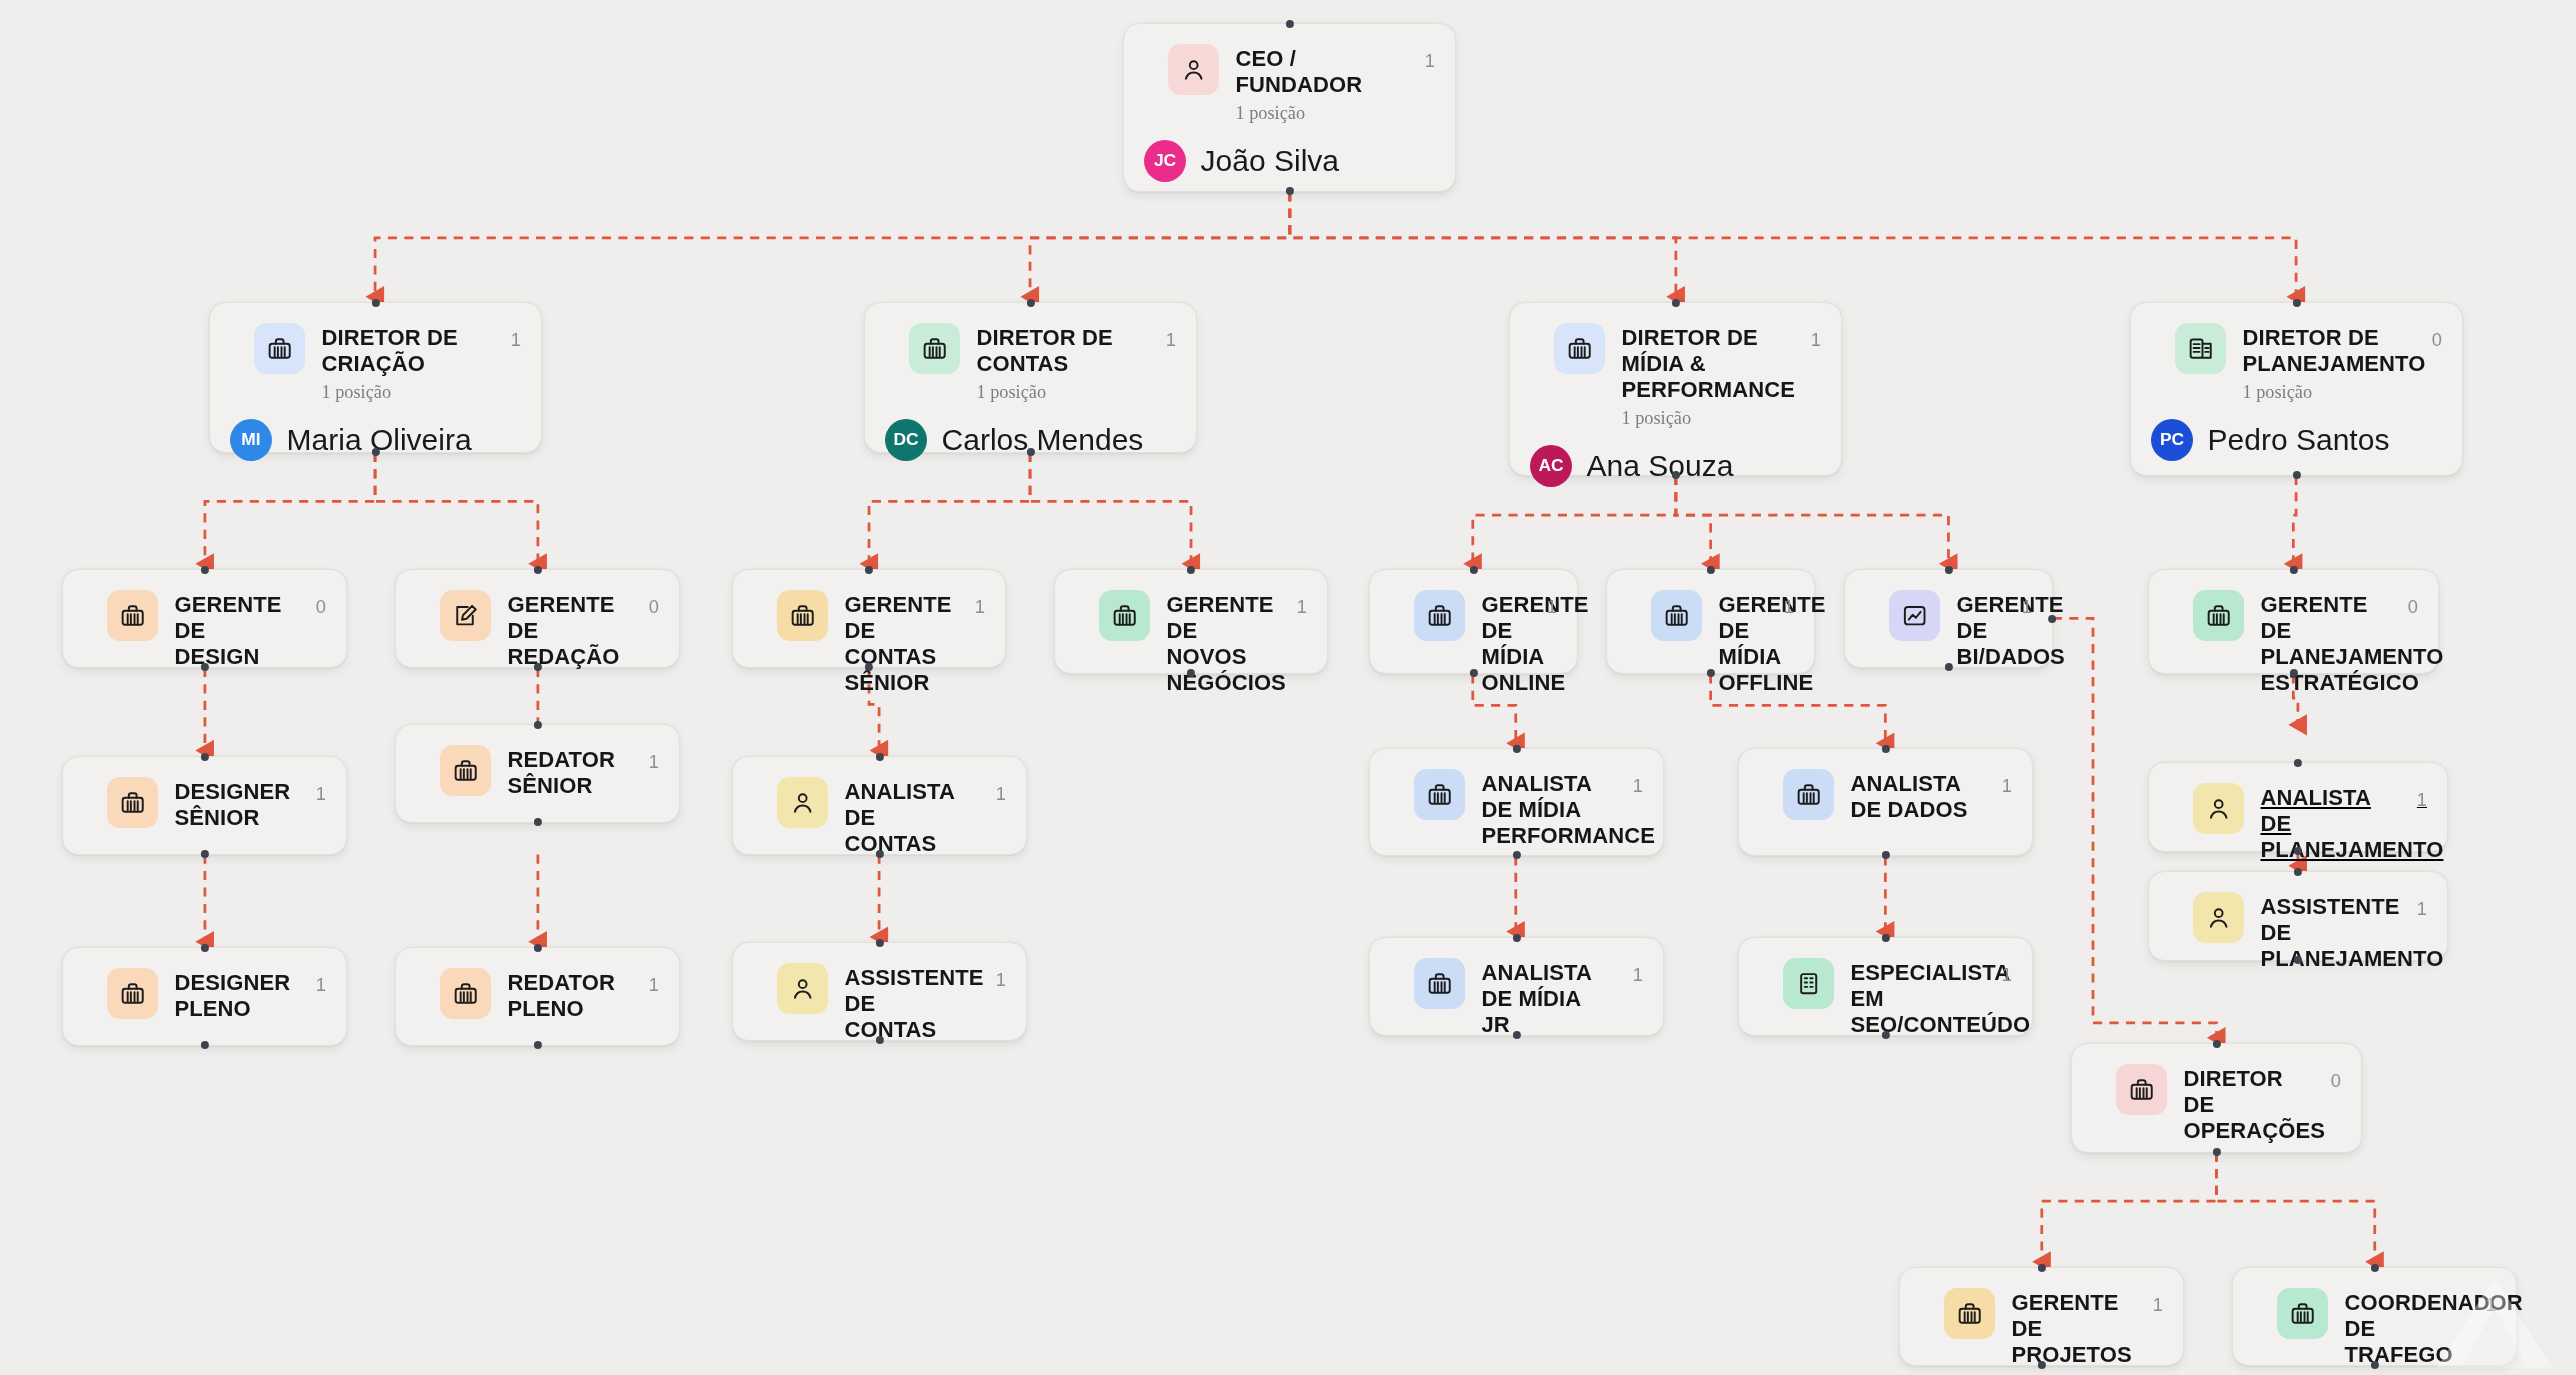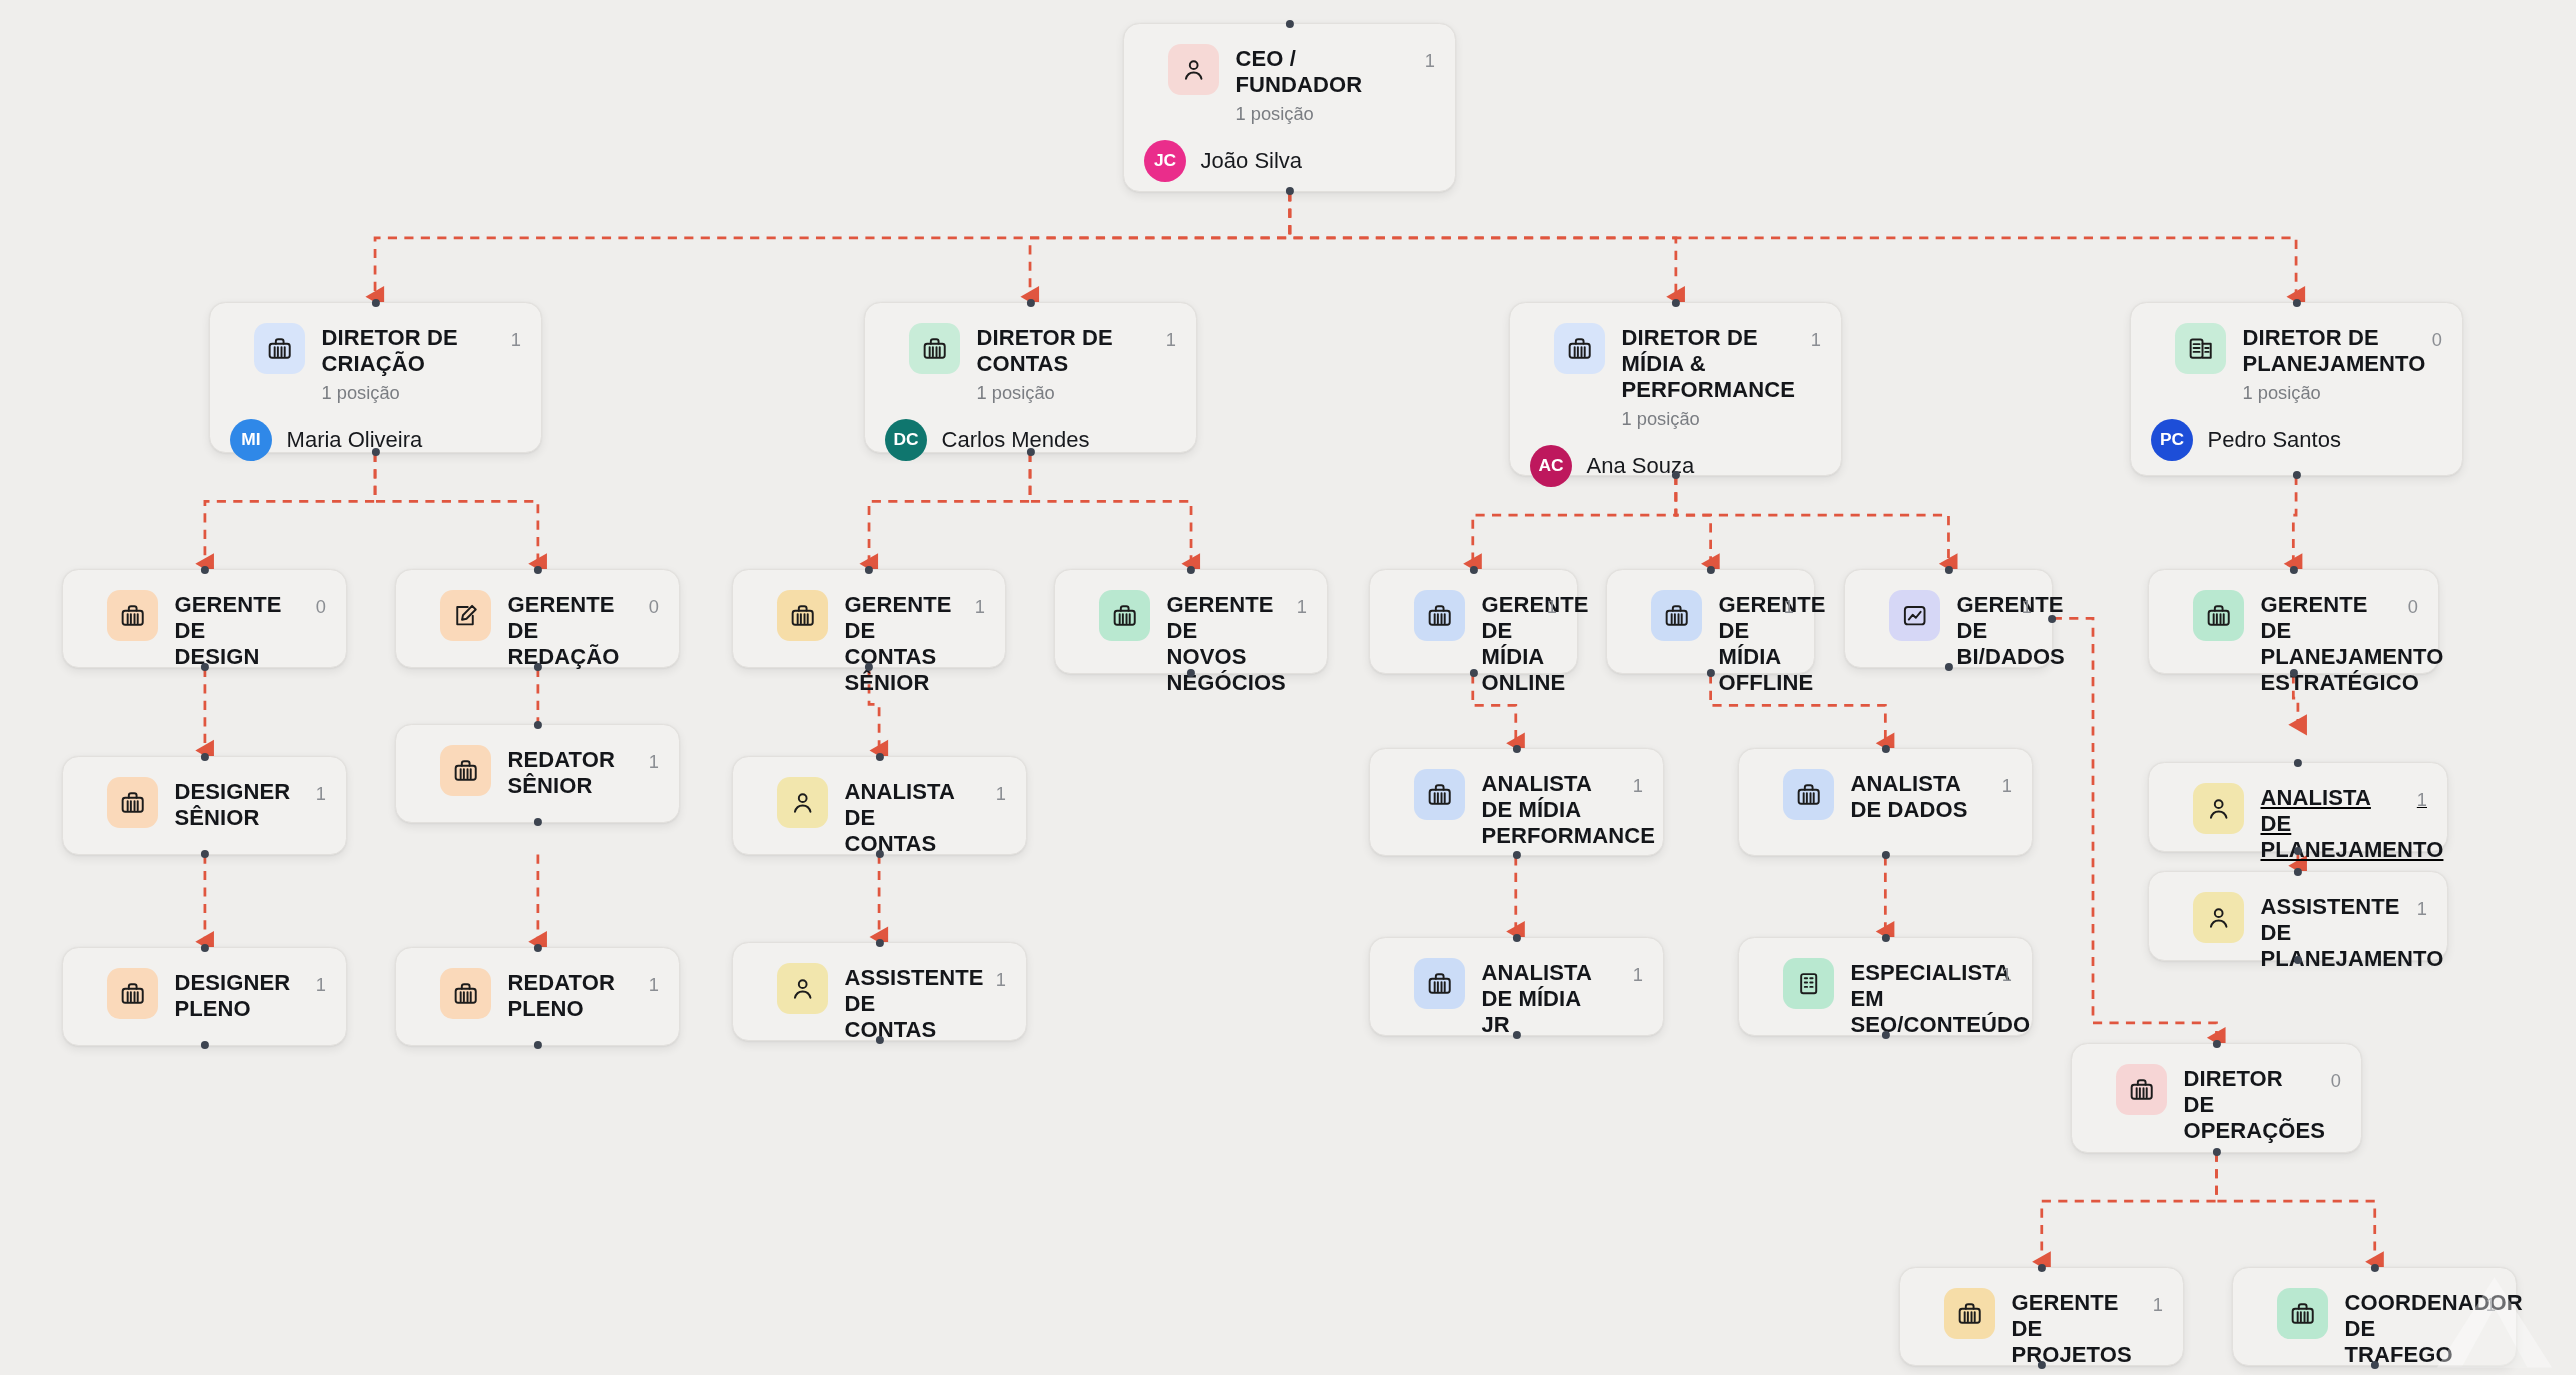--- a/index.html
+++ b/index.html
@@ -27,31 +27,31 @@
     display:flex;align-items:center;justify-content:center;
     flex:0 0 51px;
   }
   .icon-box svg{width:27.4px;height:27.4px;stroke:#1c1c1c;fill:none;stroke-width:1.7;
     stroke-linecap:round;stroke-linejoin:round;}
   .title-wrap{flex:1 1 auto;min-width:0;padding-top:1.8px;}
   .role{
     font-size:22px;font-weight:700;color:#14161a;letter-spacing:0.1px;
     line-height:1.18;text-transform:uppercase;
   }
-  .sub{font-size:18.3px;color:#7a7d82;margin-top:5.5px;line-height:1.2;}
+  .sub{font-size:18.3px;color:#7a7d82;margin-top:5.5px;line-height:1.2;font-family:Liberation Serif, serif;}
   .count{
     font-size:18.3px;color:#8b8e93;flex:0 0 auto;padding-top:5.5px;margin-left:9.1px;
   }
   .person{display:flex;align-items:center;gap:14.6px;padding:14.6px 20px 0 20px;}
   .avatar{
     width:42px;height:42px;border-radius:50%;
     display:flex;align-items:center;justify-content:center;
     font-size:17.4px;font-weight:700;color:#fff;flex:0 0 42px;
   }
-  .pname{font-size:22px;color:#17191d;}
+  .pname{font-size:30px;color:#17191d;}
 
   .port{position:absolute;width:8.2px;height:8.2px;border-radius:50%;background:#3d4450;}
   .port.top{left:50%;transform:translate(-50%,-50%);top:0;}
   .port.bottom{left:50%;transform:translate(-50%,50%);bottom:0;}
   .port.right{top:50%;transform:translate(50%,-50%);right:0;}
 
   .wm{position:absolute;right:12.8px;bottom:0px;width:137px;height:110px;opacity:.5;}
 </style>
 </head>
 <body>

